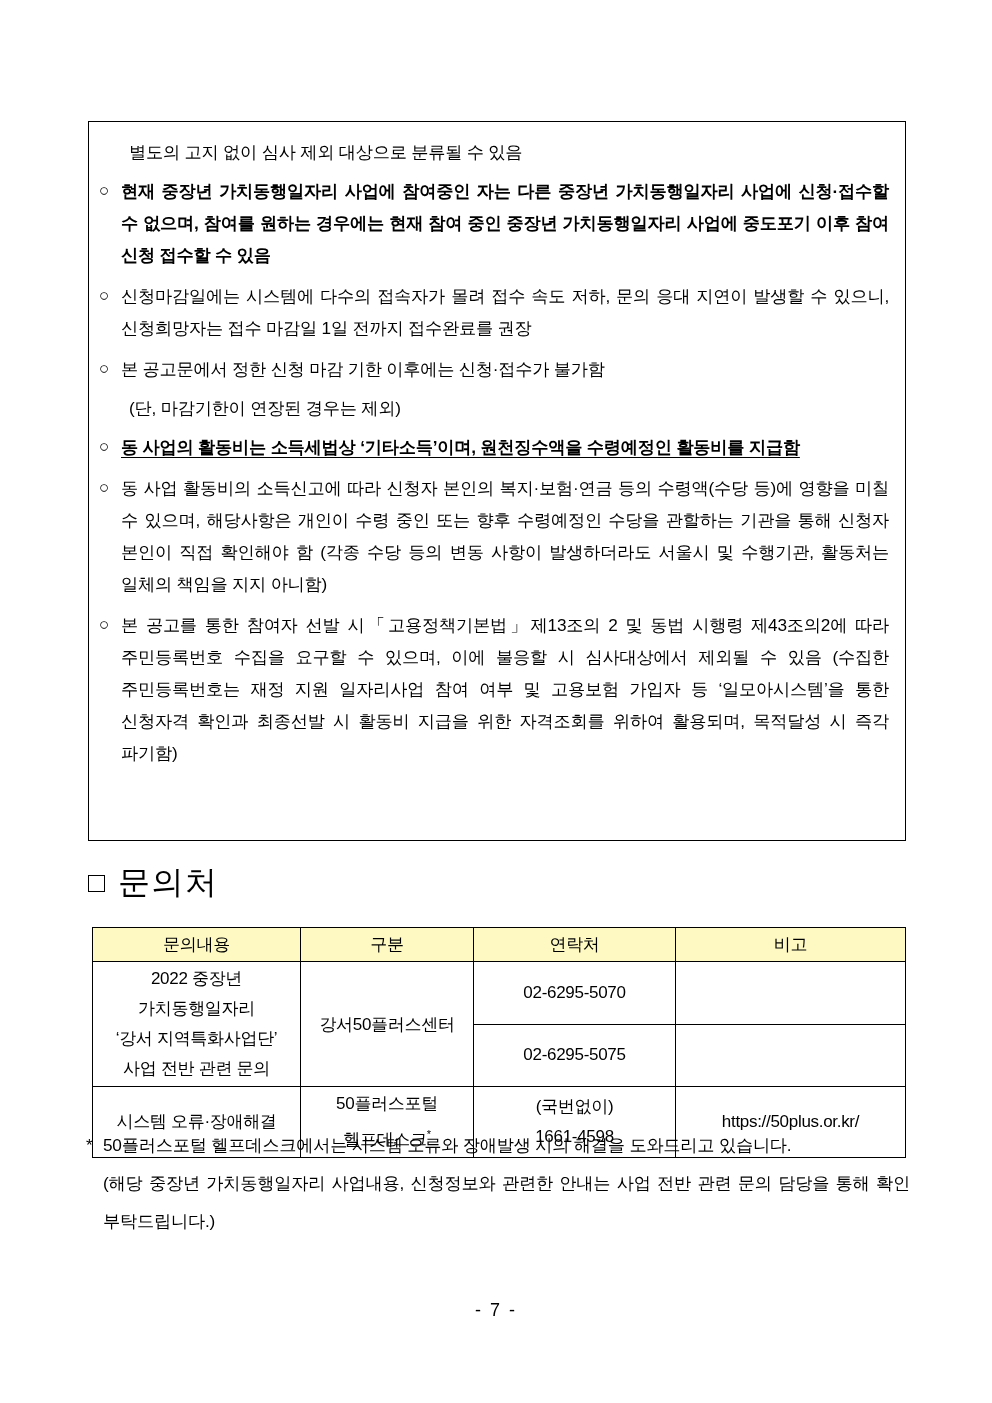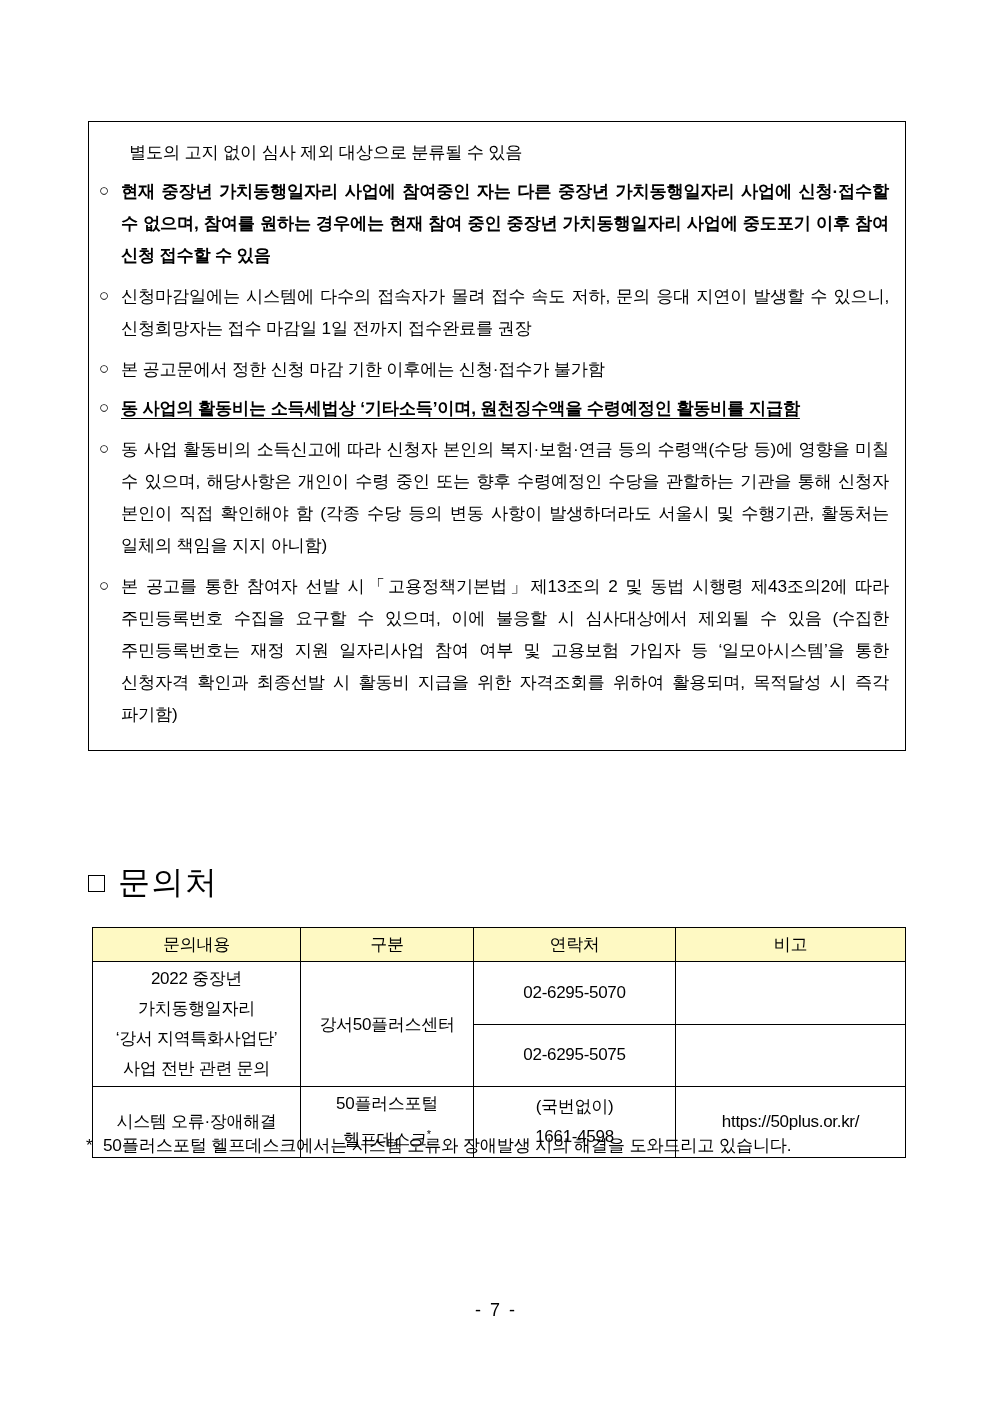--- a/index.html
+++ b/index.html
@@ -23,21 +23,21 @@
     height: 1403px;
     overflow: hidden;
   }
 
   
   .notice-box {
     position: absolute;
     left: 88px;
     top: 121px;
     width: 818px;
-    height: 630px;
+    height: 720px;
     border: 1.4px solid #000;
     box-sizing: border-box;
     padding: 14px 16px 10px 10px;
   }
 
   .para {
     position: relative;
     display: flex;
     align-items: flex-start;
     margin: 0 0 9px 0;
@@ -184,20 +184,24 @@
     <div class="para">
       <span class="marker">○</span>
       <span class="ptext">신청마감일에는 시스템에 다수의 접속자가 몰려 접수 속도 저하, 문의 응대 지연이 발생할 수 있으니, 신청희망자는 접수 마감일 1일 전까지 접수완료를 권장</span>
     </div>
 
     <div class="para tight">
       <span class="marker">○</span>
       <span class="ptext">본 공고문에서 정한 신청 마감 기한 이후에는 신청·접수가 불가함</span>
     </div>
 
+    <div class="para indent tight">
+      <span class="marker blank"></span>
+      <span class="ptext">(단, 마감기한이 연장된 경우는 제외)</span>
+    </div>
 
     <div class="para bold underline">
       <span class="marker">○</span>
       <span class="ptext">동 사업의 활동비는 소득세법상 ‘기타소득’이며, 원천징수액을 수령예정인 활동비를 지급함</span>
     </div>
 
     <div class="para">
       <span class="marker">○</span>
       <span class="ptext">동 사업 활동비의 소득신고에 따라 신청자 본인의 복지·보험·연금 등의 수령액(수당 등)에 영향을 미칠 수 있으며, 해당사항은 개인이 수령 중인 또는 향후 수령예정인 수당을 관할하는 기관을 통해 신청자 본인이 직접 확인해야 함 (각종 수당 등의 변동 사항이 발생하더라도 서울시 및 수행기관, 활동처는 일체의 책임을 지지 아니함)</span>
     </div>
@@ -257,17 +261,20 @@
         <td class="cell-last">https://50plus.or.kr/</td>
       </tr>
     </tbody>
   </table>
 
   <div class="footnote">
     <div class="fn-line">
       <span class="fn-mark">*</span>
       <span class="fn-body">50플러스포털 헬프데스크에서는 시스템 오류와 장애발생 시의 해결을 도와드리고 있습니다.</span>
     </div>
+    <div class="fn-line fn-indent">
+      <span class="fn-body">(해당 중장년 가치동행일자리 사업내용, 신청정보와 관련한 안내는 사업 전반 관련 문의 담당을 통해 확인 부탁드립니다.)</span>
+    </div>
   </div>
 
   <div class="page-number">- 7 -</div>
 
 </div>
 
 </body></html>

